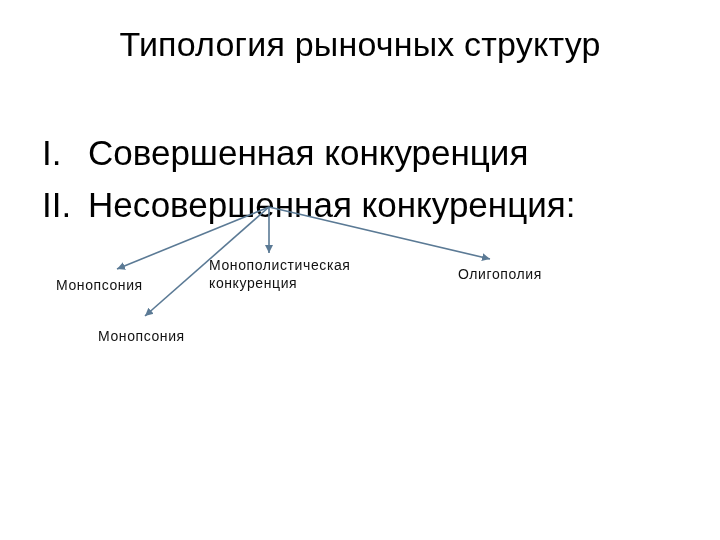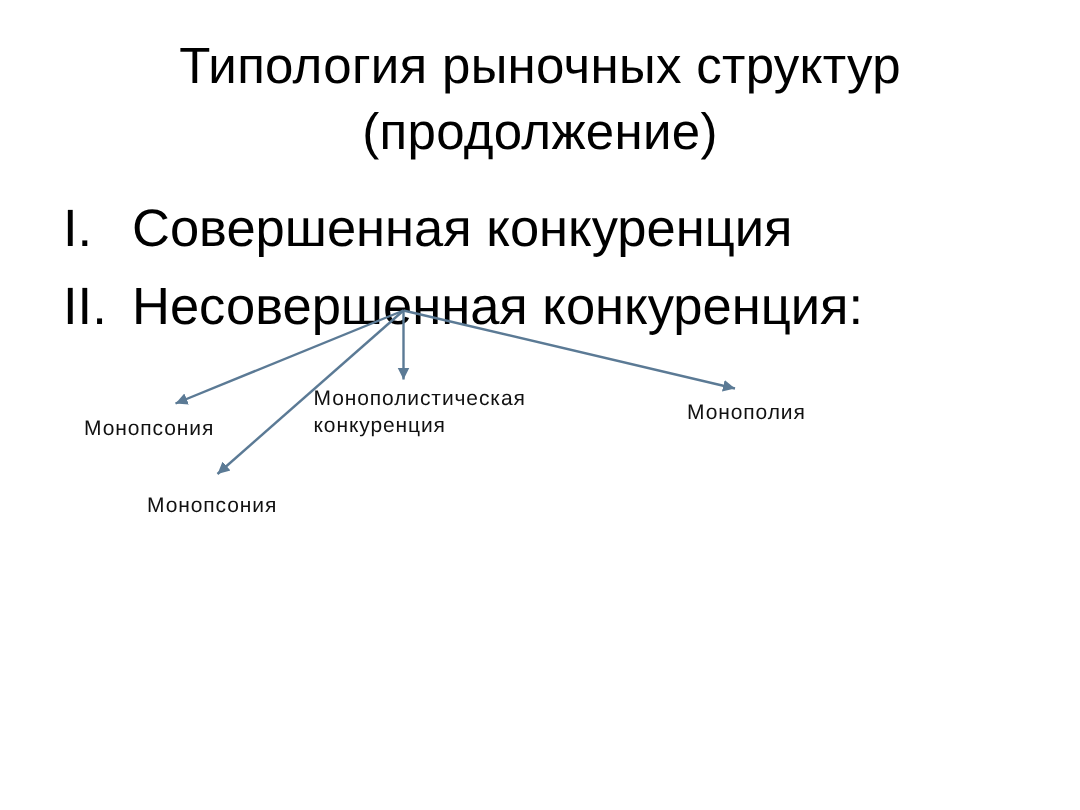--- a/index.html
+++ b/index.html
@@ -11,21 +11,20 @@
   .list-item .num { display: inline-block; width: 46px; }
   .node { position: absolute; font-size: 14px; line-height: 18px; white-space: nowrap; letter-spacing: 0.6px; color: #111; }
   svg.arrows { position: absolute; left: 0; top: 0; }
 </style>
 </head>
 <body>
 
 <div>
   <div class="title">
     <div>Типология рыночных структур</div>
-    <div>(продолжение)</div>
   </div>
 
   <div class="list-item" style="top:137px">
     <span class="num">I.</span><span>Совершенная конкуренция</span>
   </div>
   <div class="list-item" style="top:189px">
     <span class="num">II.</span><span>Несовершенная конкуренция:</span>
   </div>
 
   <svg class="arrows" width="720" height="540">
@@ -41,14 +40,14 @@
       <line x1="269" y1="207" x2="490" y2="259"></line>
     </g>
   </svg>
 
   <div class="node" style="left:56px; top:276px">Монопсония</div>
   <div class="node" style="left:98px; top:327px">Монопсония</div>
   <div class="node" style="left:209px; top:256px">
     <div>Монополистическая</div>
     <div>конкуренция</div>
   </div>
-  <div class="node" style="left:458px; top:265px">Монополия</div>
+  <div class="node" style="left:458px; top:265px">Олигополия</div>
 </div>
 
 </body></html>

